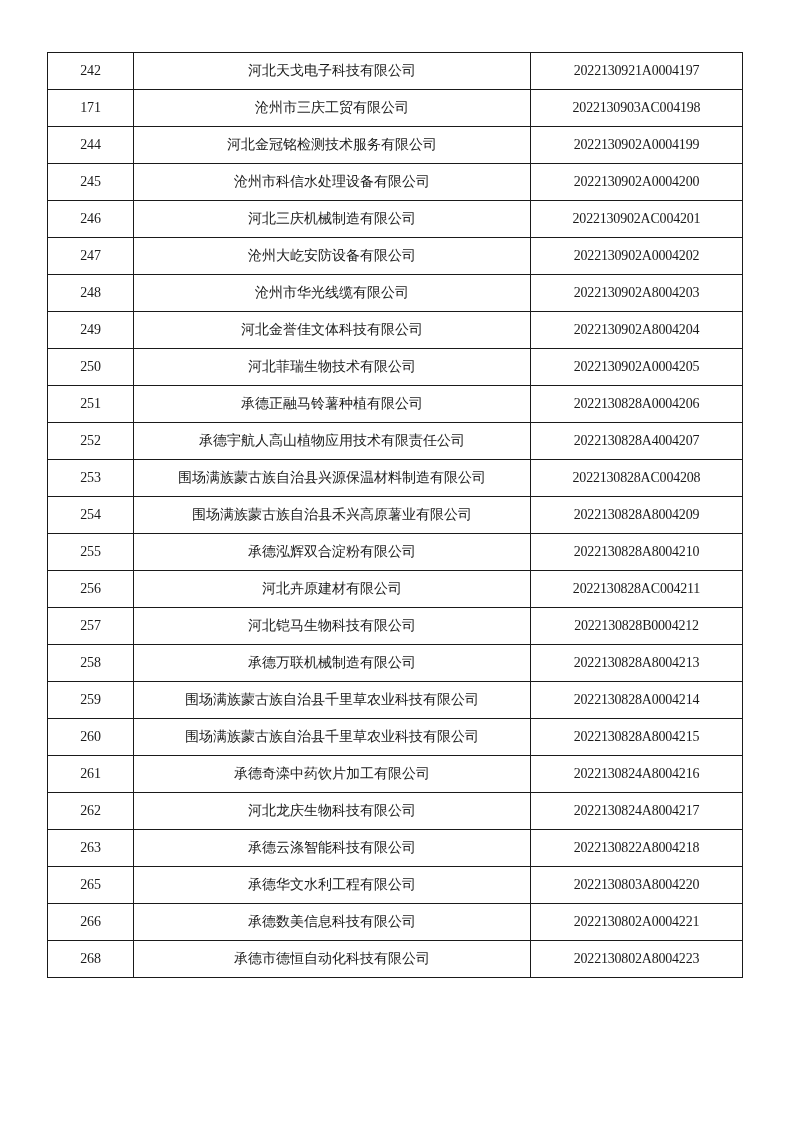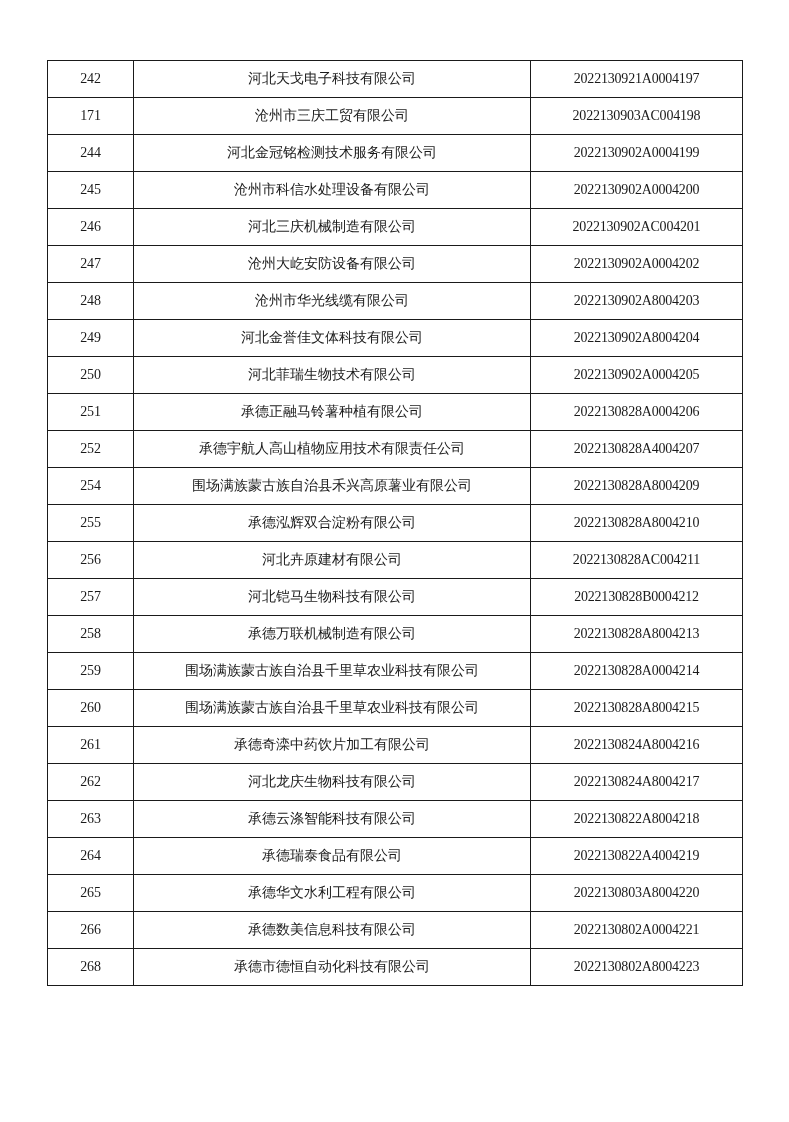--- a/index.html
+++ b/index.html
@@ -19,21 +19,21 @@
       position: absolute;
       left: 0;
       top: 0;
       width: 789px;
       height: 1122px;
       background: #ffffff;
     }
     table.list {
       position: absolute;
       left: 47px;
-      top: 60px;
+      top: 52px;
       width: 695px;
       border-collapse: collapse;
       table-layout: fixed;
     }
     table.list td {
       border: 1px solid #1a1a1a;
       height: 36px;
       padding: 0;
       text-align: center;
       vertical-align: middle;
@@ -115,20 +115,25 @@
         <td class="no">251</td>
         <td class="name">承德正融马铃薯种植有限公司</td>
         <td class="code">2022130828A0004206</td>
       </tr>
       <tr>
         <td class="no">252</td>
         <td class="name">承德宇航人高山植物应用技术有限责任公司</td>
         <td class="code">2022130828A4004207</td>
       </tr>
       <tr>
+        <td class="no">253</td>
+        <td class="name">围场满族蒙古族自治县兴源保温材料制造有限公司</td>
+        <td class="code">2022130828AC004208</td>
+      </tr>
+      <tr>
         <td class="no">254</td>
         <td class="name">围场满族蒙古族自治县禾兴高原薯业有限公司</td>
         <td class="code">2022130828A8004209</td>
       </tr>
       <tr>
         <td class="no">255</td>
         <td class="name">承德泓辉双合淀粉有限公司</td>
         <td class="code">2022130828A8004210</td>
       </tr>
       <tr>
@@ -165,25 +170,20 @@
         <td class="no">262</td>
         <td class="name">河北龙庆生物科技有限公司</td>
         <td class="code">2022130824A8004217</td>
       </tr>
       <tr>
         <td class="no">263</td>
         <td class="name">承德云涤智能科技有限公司</td>
         <td class="code">2022130822A8004218</td>
       </tr>
       <tr>
-        <td class="no">264</td>
-        <td class="name">承德瑞泰食品有限公司</td>
-        <td class="code">2022130822A4004219</td>
-      </tr>
-      <tr>
         <td class="no">265</td>
         <td class="name">承德华文水利工程有限公司</td>
         <td class="code">2022130803A8004220</td>
       </tr>
       <tr>
         <td class="no">266</td>
         <td class="name">承德数美信息科技有限公司</td>
         <td class="code">2022130802A0004221</td>
       </tr>
       <tr>

